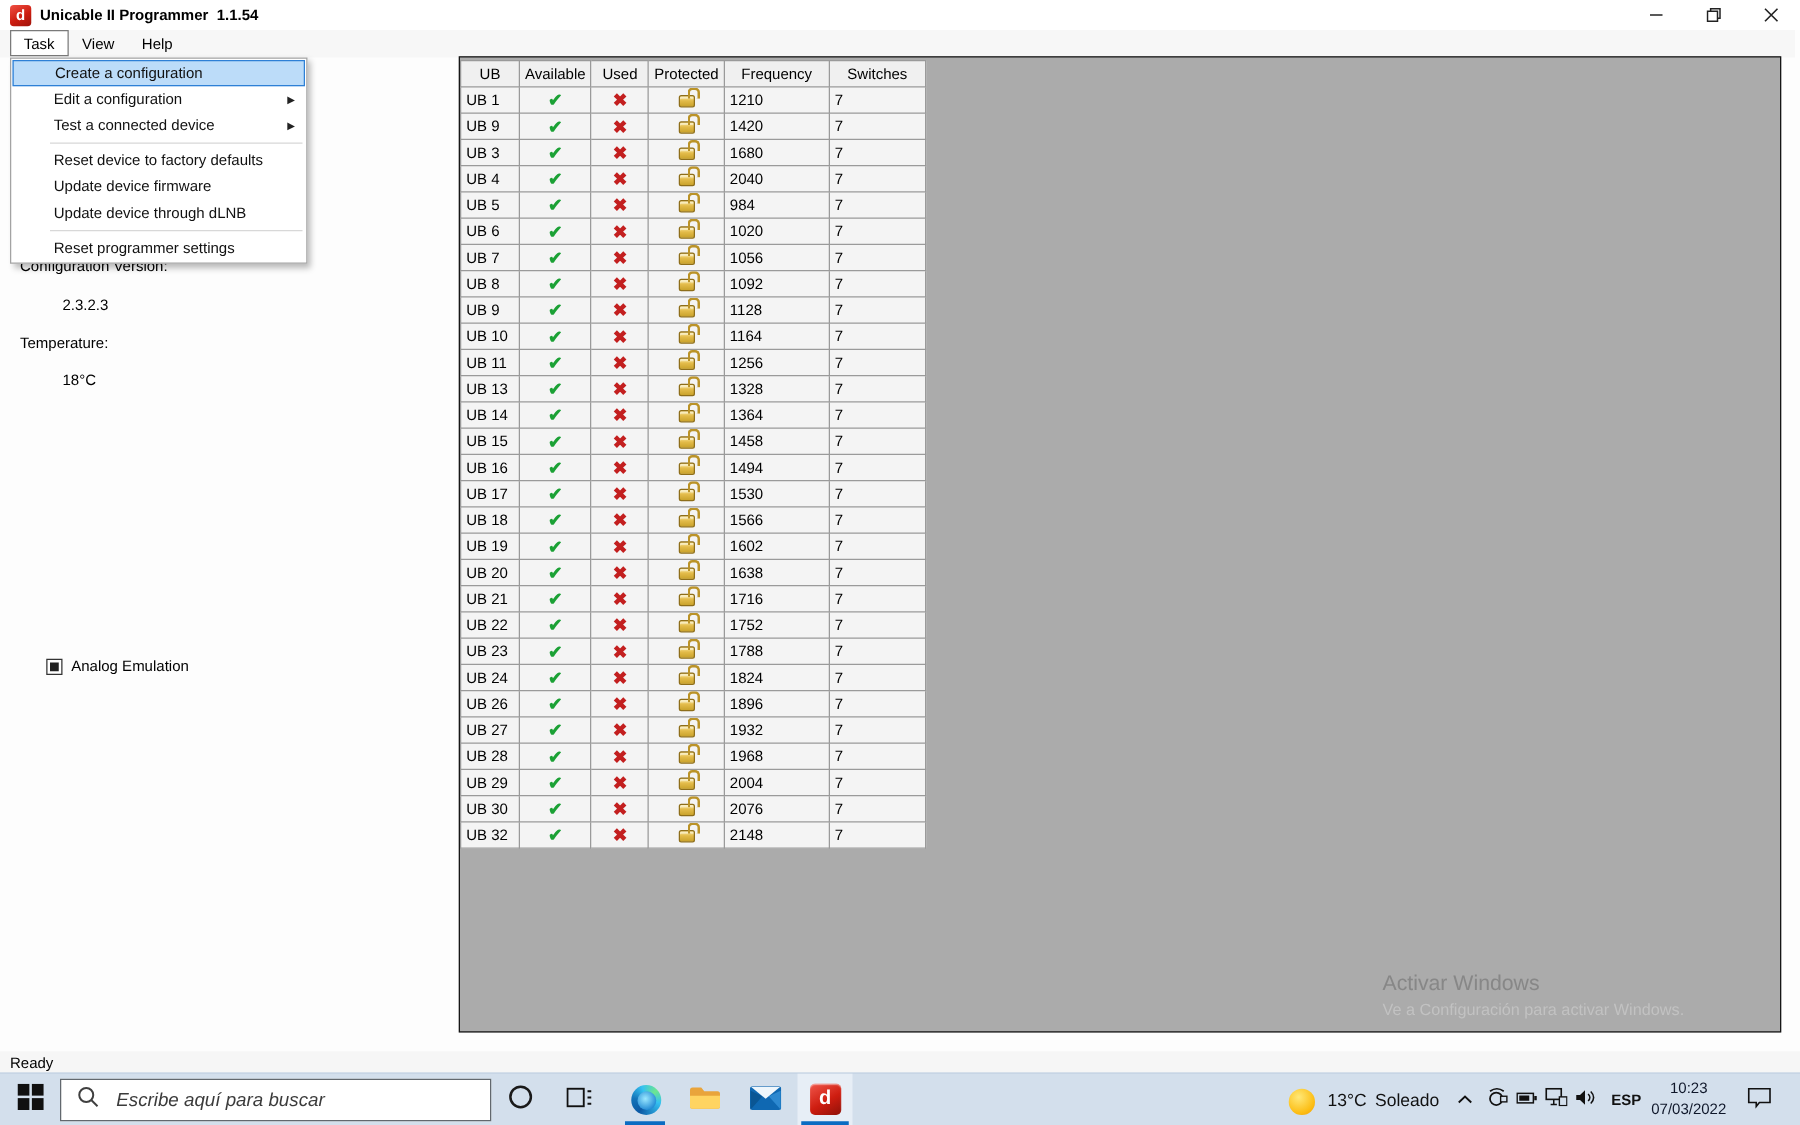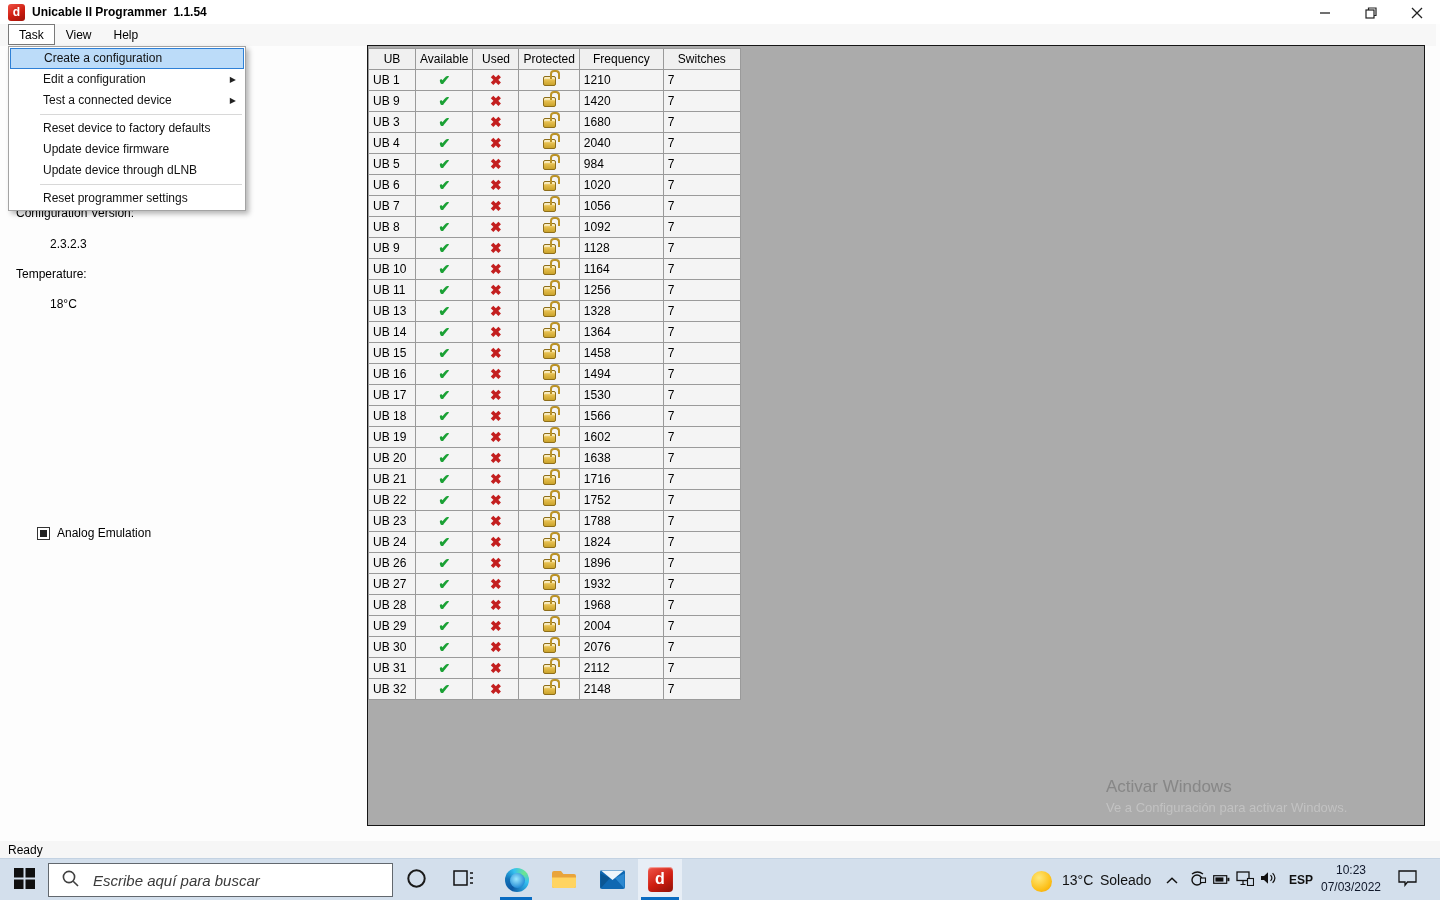--- a/index.html
+++ b/index.html
@@ -362,28 +362,20 @@
       </tr>
       <tr>
         <td class="c-ub">UB 30</td>
         <td class="icon"><span class="check">✔</span></td>
         <td class="icon"><span class="cross">✖</span></td>
         <td class="icon"><span class="lock"></span></td>
         <td>2076</td>
         <td>7</td>
       </tr>
       <tr>
-        <td class="c-ub">UB 31</td>
-        <td class="icon"><span class="check">✔</span></td>
-        <td class="icon"><span class="cross">✖</span></td>
-        <td class="icon"><span class="lock"></span></td>
-        <td>2112</td>
-        <td>7</td>
-      </tr>
-      <tr>
         <td class="c-ub">UB 32</td>
         <td class="icon"><span class="check">✔</span></td>
         <td class="icon"><span class="cross">✖</span></td>
         <td class="icon"><span class="lock"></span></td>
         <td>2148</td>
         <td>7</td>
       </tr>
     </tbody>
 </table>
 

